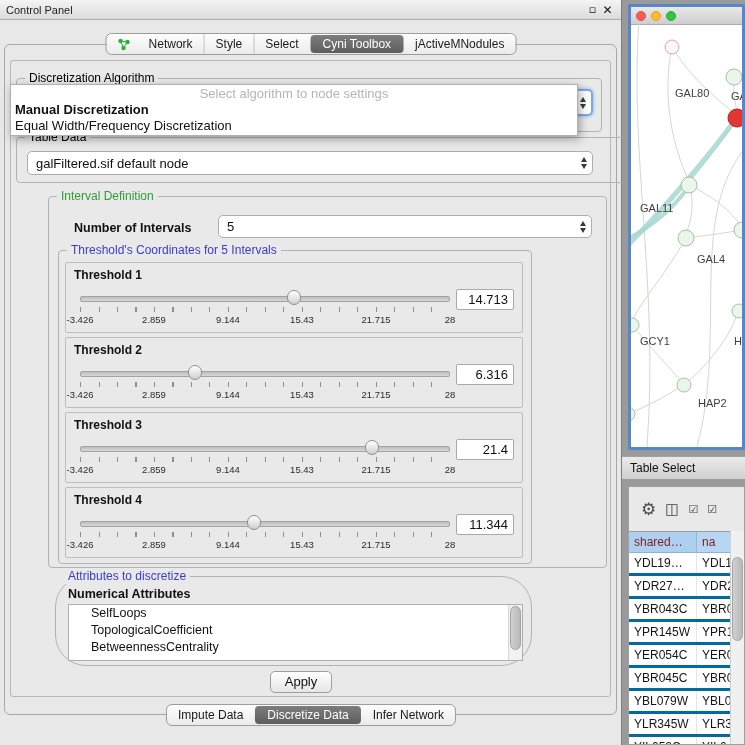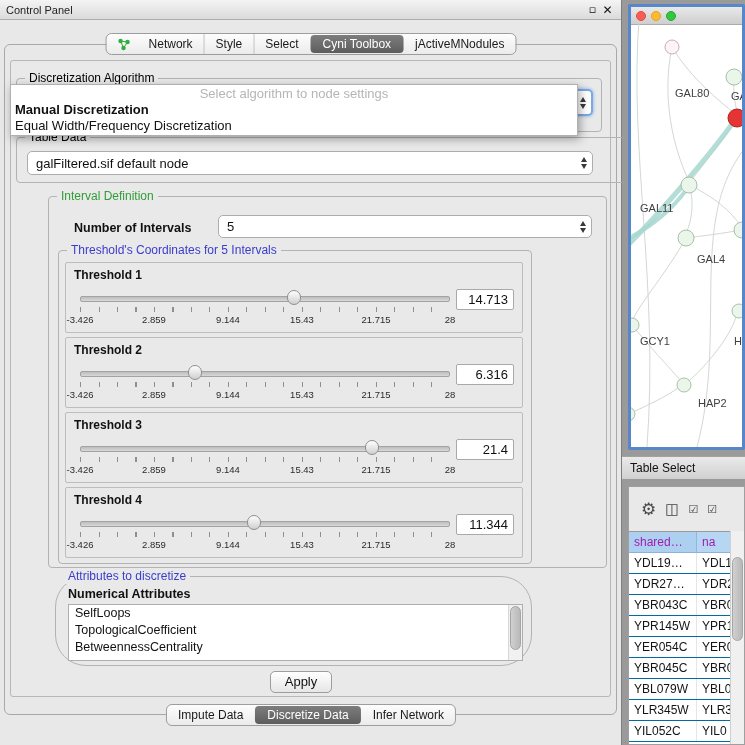--- a/index.html
+++ b/index.html
@@ -57,21 +57,21 @@
   .track{position:absolute;left:0;right:0;top:9px;height:4px;background:linear-gradient(#bdbdbd,#d8d8d8);border:1px solid #a3a3a3;border-radius:2px;}
   .thumb{position:absolute;top:3px;width:14px;height:15px;background:linear-gradient(#ffffff,#cfcfcf);border:1px solid #8f8f8f;border-radius:7px;transform:translateX(-50%);box-sizing:border-box;}
   .ticks{position:absolute;left:0;right:0;top:20px;height:5px;background-image:repeating-linear-gradient(to right,#8f8f8f 0,#8f8f8f 1px,transparent 1px,transparent 5%);}
   .scale{position:absolute;left:0;right:0;top:27px;height:11px;font-size:9.5px;color:#2a2a2a;}
   .scale span{position:absolute;top:0;transform:translateX(-50%);white-space:nowrap;}
   .th-value{position:absolute;right:8px;top:26px;width:58px;height:21px;background:#fff;border:1px solid #a9a9a9;border-radius:2px;font-size:13px;text-align:right;padding:2px 5px 0 0;box-sizing:border-box;}
 
   #attributes-group{left:55px;top:576px;width:477px;height:90px;border-radius:31px;}
   #attr-heading{position:absolute;left:12px;top:10px;font-weight:bold;font-size:12.5px;}
   #attr-list{position:absolute;left:12px;right:8px;top:27px;bottom:4px;background:#fff;border:1px solid #aeaeae;overflow:hidden;box-sizing:border-box;}
-  .list-item{font-size:12.5px;line-height:17px;padding-left:6px;color:#111;white-space:nowrap;}
+  .list-item{font-size:12.5px;line-height:17px;padding-left:22px;color:#111;white-space:nowrap;}
   .attr-scrollbar{position:absolute;right:0;top:0;bottom:0;width:13px;background:#f1f1f1;border-left:1px solid #d6d6d6;}
   .attr-scroll-thumb{position:absolute;left:1px;right:1px;top:1px;height:80%;background:linear-gradient(to right,#d0d0d0,#b9b9b9);border:1px solid #a5a5a5;border-radius:6px;box-sizing:border-box;}
 
   .apply-btn{position:absolute;left:270px;top:671px;width:62px;height:22px;background:linear-gradient(#ffffff,#e6e6e6);border:1px solid #9d9d9d;border-radius:5px;font-size:13px;text-align:center;line-height:20px;color:#111;box-sizing:border-box;}
 
   
   .right-col{position:absolute;left:622px;top:0;width:123px;height:745px;background:#9a9a9a;}
   .net-window{position:absolute;left:6px;top:4px;width:117px;height:446px;border:3px solid #5787c8;background:#fff;box-sizing:border-box;overflow:hidden;border-radius:2px;}
   .net-titlebar{position:absolute;left:0;top:0;right:0;height:17px;background:linear-gradient(#e9e9e9,#cecece);border-bottom:1px solid #ababab;display:flex;align-items:center;gap:5px;padding-left:5px;}
   .light{width:10px;height:10px;border-radius:50%;border:1px solid;box-sizing:border-box;display:inline-block;}
@@ -80,25 +80,25 @@
   .net-canvas text{font-size:11px;fill:#3f3f3f;font-family:"Liberation Sans",sans-serif;}
 
   .tp-header{position:absolute;left:0;top:456px;width:123px;height:24px;background:linear-gradient(#eaeaea,#d0d0d0);border-top:1px solid #a2a2a2;border-bottom:1px solid #9a9a9a;font-size:12px;color:#111;line-height:23px;padding-left:8px;box-sizing:border-box;}
 
   .table-window{position:absolute;left:6px;top:486px;width:117px;height:259px;background:#e9e9e9;border:1px solid #9f9f9f;box-sizing:border-box;overflow:hidden;}
   .table-toolbar{position:absolute;left:0;top:0;right:0;height:44px;display:flex;align-items:center;gap:9px;padding-left:12px;}
   .tbi{font-family:"DejaVu Sans",sans-serif;color:#3f3f3f;font-size:15px;line-height:1;}
   .tbi.gear{font-size:17px;color:#4a4a4a;}
   .tbi.small{font-size:11px;}
   .table-header-row{position:absolute;left:0;top:44px;width:100%;height:22px;display:flex;background:#b7d6f3;border-top:1px solid #9a9a9a;border-bottom:1px solid #8fb2d4;box-sizing:border-box;}
-  .hcell{font-size:12px;line-height:21px;padding-left:5px;color:#a21caf;box-sizing:border-box;white-space:nowrap;overflow:hidden;}
+  .hcell{font-size:12px;line-height:21px;padding-left:5px;color:#7f1d1d;box-sizing:border-box;white-space:nowrap;overflow:hidden;}
   .hcell.c0{width:68px;background:#aed0f0;border-right:1px solid #92b7da;}
   .hcell.c1{flex:1;}
   .table-body{position:absolute;left:0;top:66px;right:13px;bottom:0;background:#fff;}
-  .trow{display:flex;height:20px;border-bottom:1px solid #0369a1;}
+  .trow{display:flex;height:20px;border-bottom:3px solid #0369a1;}
   .tcell{font-size:12px;line-height:20px;padding-left:5px;white-space:nowrap;overflow:hidden;box-sizing:border-box;color:#141414;}
   .tcell.c0{width:68px;border-right:1px solid #e6e6e6;}
   .tcell.c1{flex:1;}
   .table-scrollbar{position:absolute;right:0;top:44px;bottom:0;width:13px;background:#f0f0f0;border-left:1px solid #cfcfcf;}
   .table-scroll-thumb{position:absolute;left:1px;right:1px;top:26px;height:84px;background:linear-gradient(to right,#d0d0d0,#b8b8b8);border:1px solid #a6a6a6;border-radius:6px;box-sizing:border-box;}
 </style>
 </head>
 <body>
 
 <div id="app">

